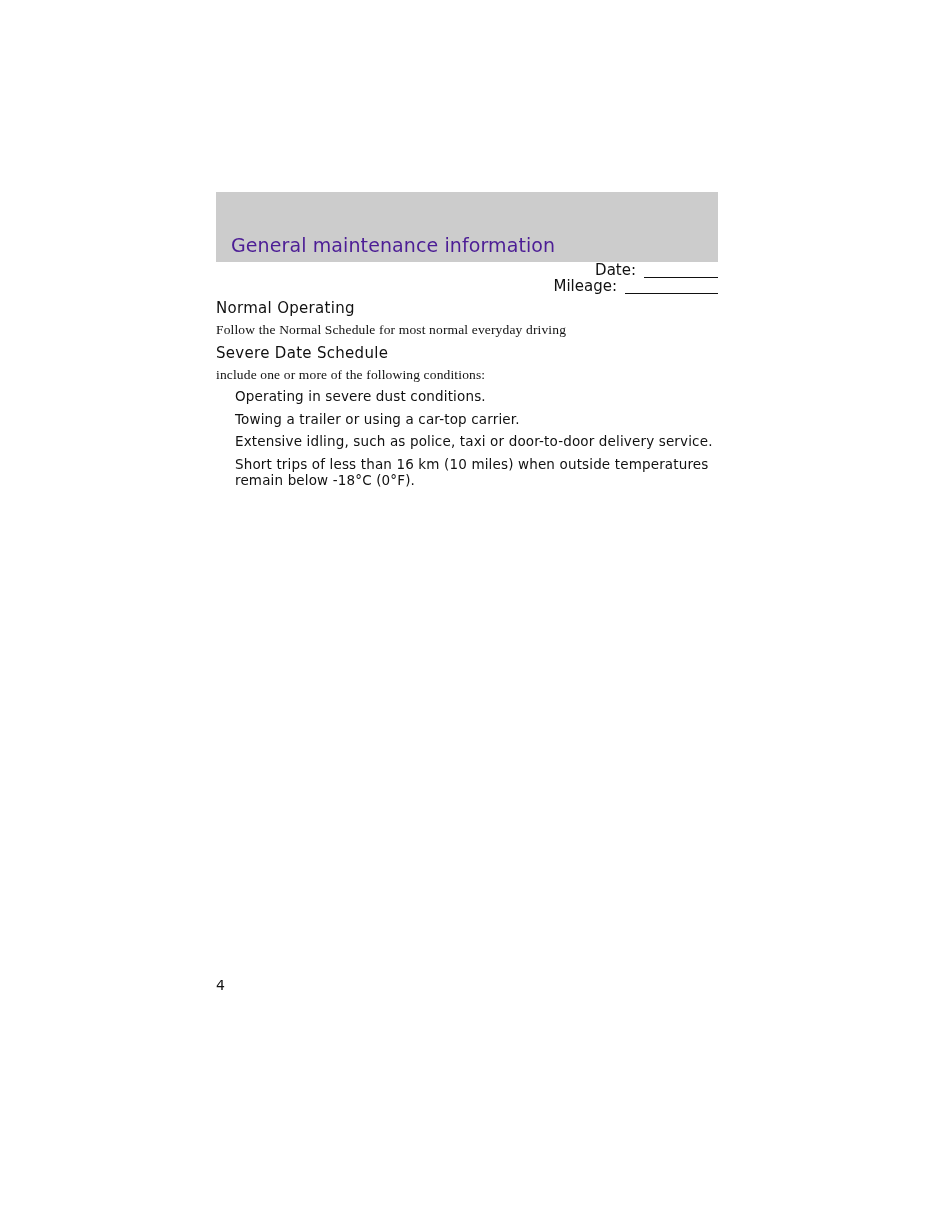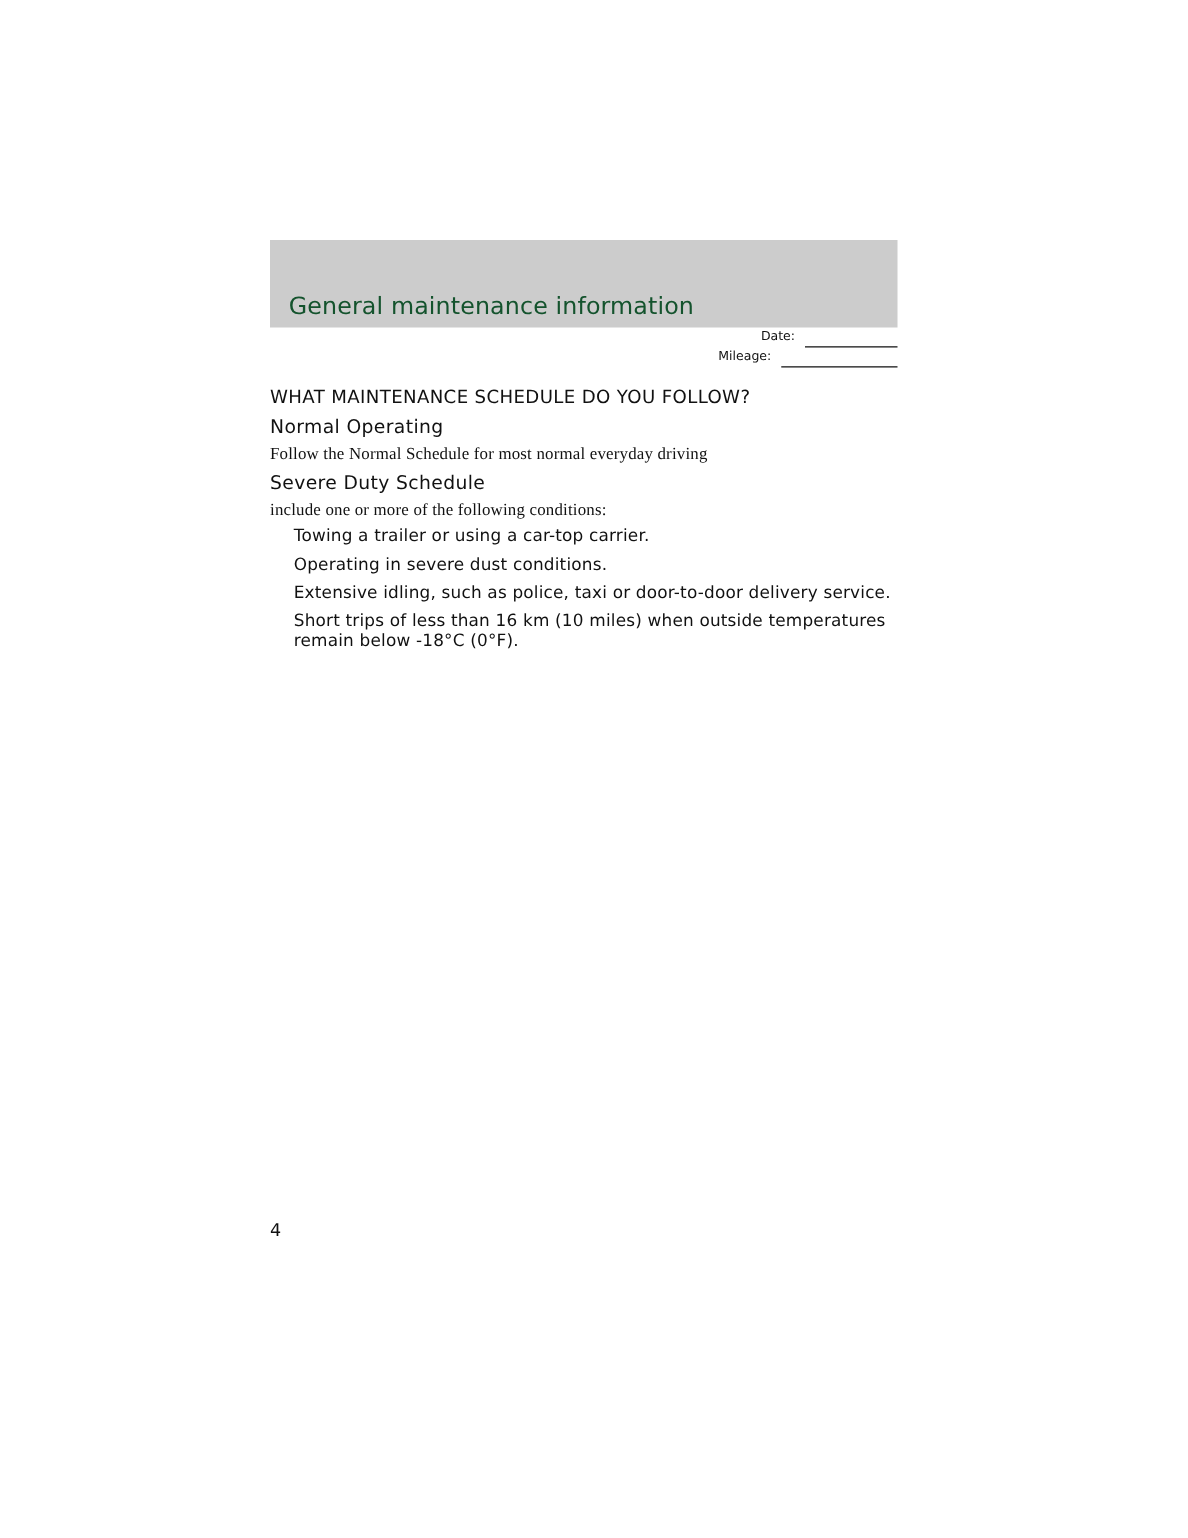--- a/index.html
+++ b/index.html
@@ -25,33 +25,33 @@
       position: relative;
       width: 502px;
       height: 70px;
       background: #cccccc;
     }
     .header-title {
       position: absolute;
       left: 15px;
       bottom: 6px;
       font-size: 19px;
-      color: #14532d;
+      color: #4c1d95;
       letter-spacing: 0.1px;
     }
     .dealer-auth {
       margin-top: 15px;
       font-size: 13px;
       letter-spacing: 1px;
       line-height: 16px;
     }
     .auth-fields {
       margin-top: 0px;
       text-align: right;
-      font-size: 10px;
+      font-size: 15px;
       line-height: 16px;
     }
     .auth-row {
       display: flex;
       justify-content: flex-end;
       align-items: flex-end;
       height: 16px;
     }
     .auth-label {
       margin-right: 8px;
@@ -114,33 +114,32 @@
     <div class="auth-row">
       <span class="auth-label">Date:</span>
       <span class="auth-line date"></span>
     </div>
     <div class="auth-row">
       <span class="auth-label">Mileage:</span>
       <span class="auth-line mileage"></span>
     </div>
   </div>
 
-  <div class="q-heading">WHAT MAINTENANCE SCHEDULE DO YOU FOLLOW?</div>
 
   <div class="sub-heading">Normal Operating</div>
   <div class="para">
     <div>Follow the Normal Schedule for most normal everyday driving</div>
   </div>
 
-  <div class="sub-heading">Severe Duty Schedule</div>
+  <div class="sub-heading">Severe Date Schedule</div>
   <div class="para">
     <div>include one or more of the following conditions:</div>
   </div>
 
   <ul class="conditions">
+    <li>Operating in severe dust conditions.</li>
     <li>Towing a trailer or using a car-top carrier.</li>
-    <li>Operating in severe dust conditions.</li>
     <li>Extensive idling, such as police, taxi or door-to-door delivery service.</li>
     <li>Short trips of less than 16 km (10 miles) when outside temperatures remain below -18°C (0°F).</li>
   </ul>
 </div>
 
 <div class="page-number">4</div>
 
 </body></html>

